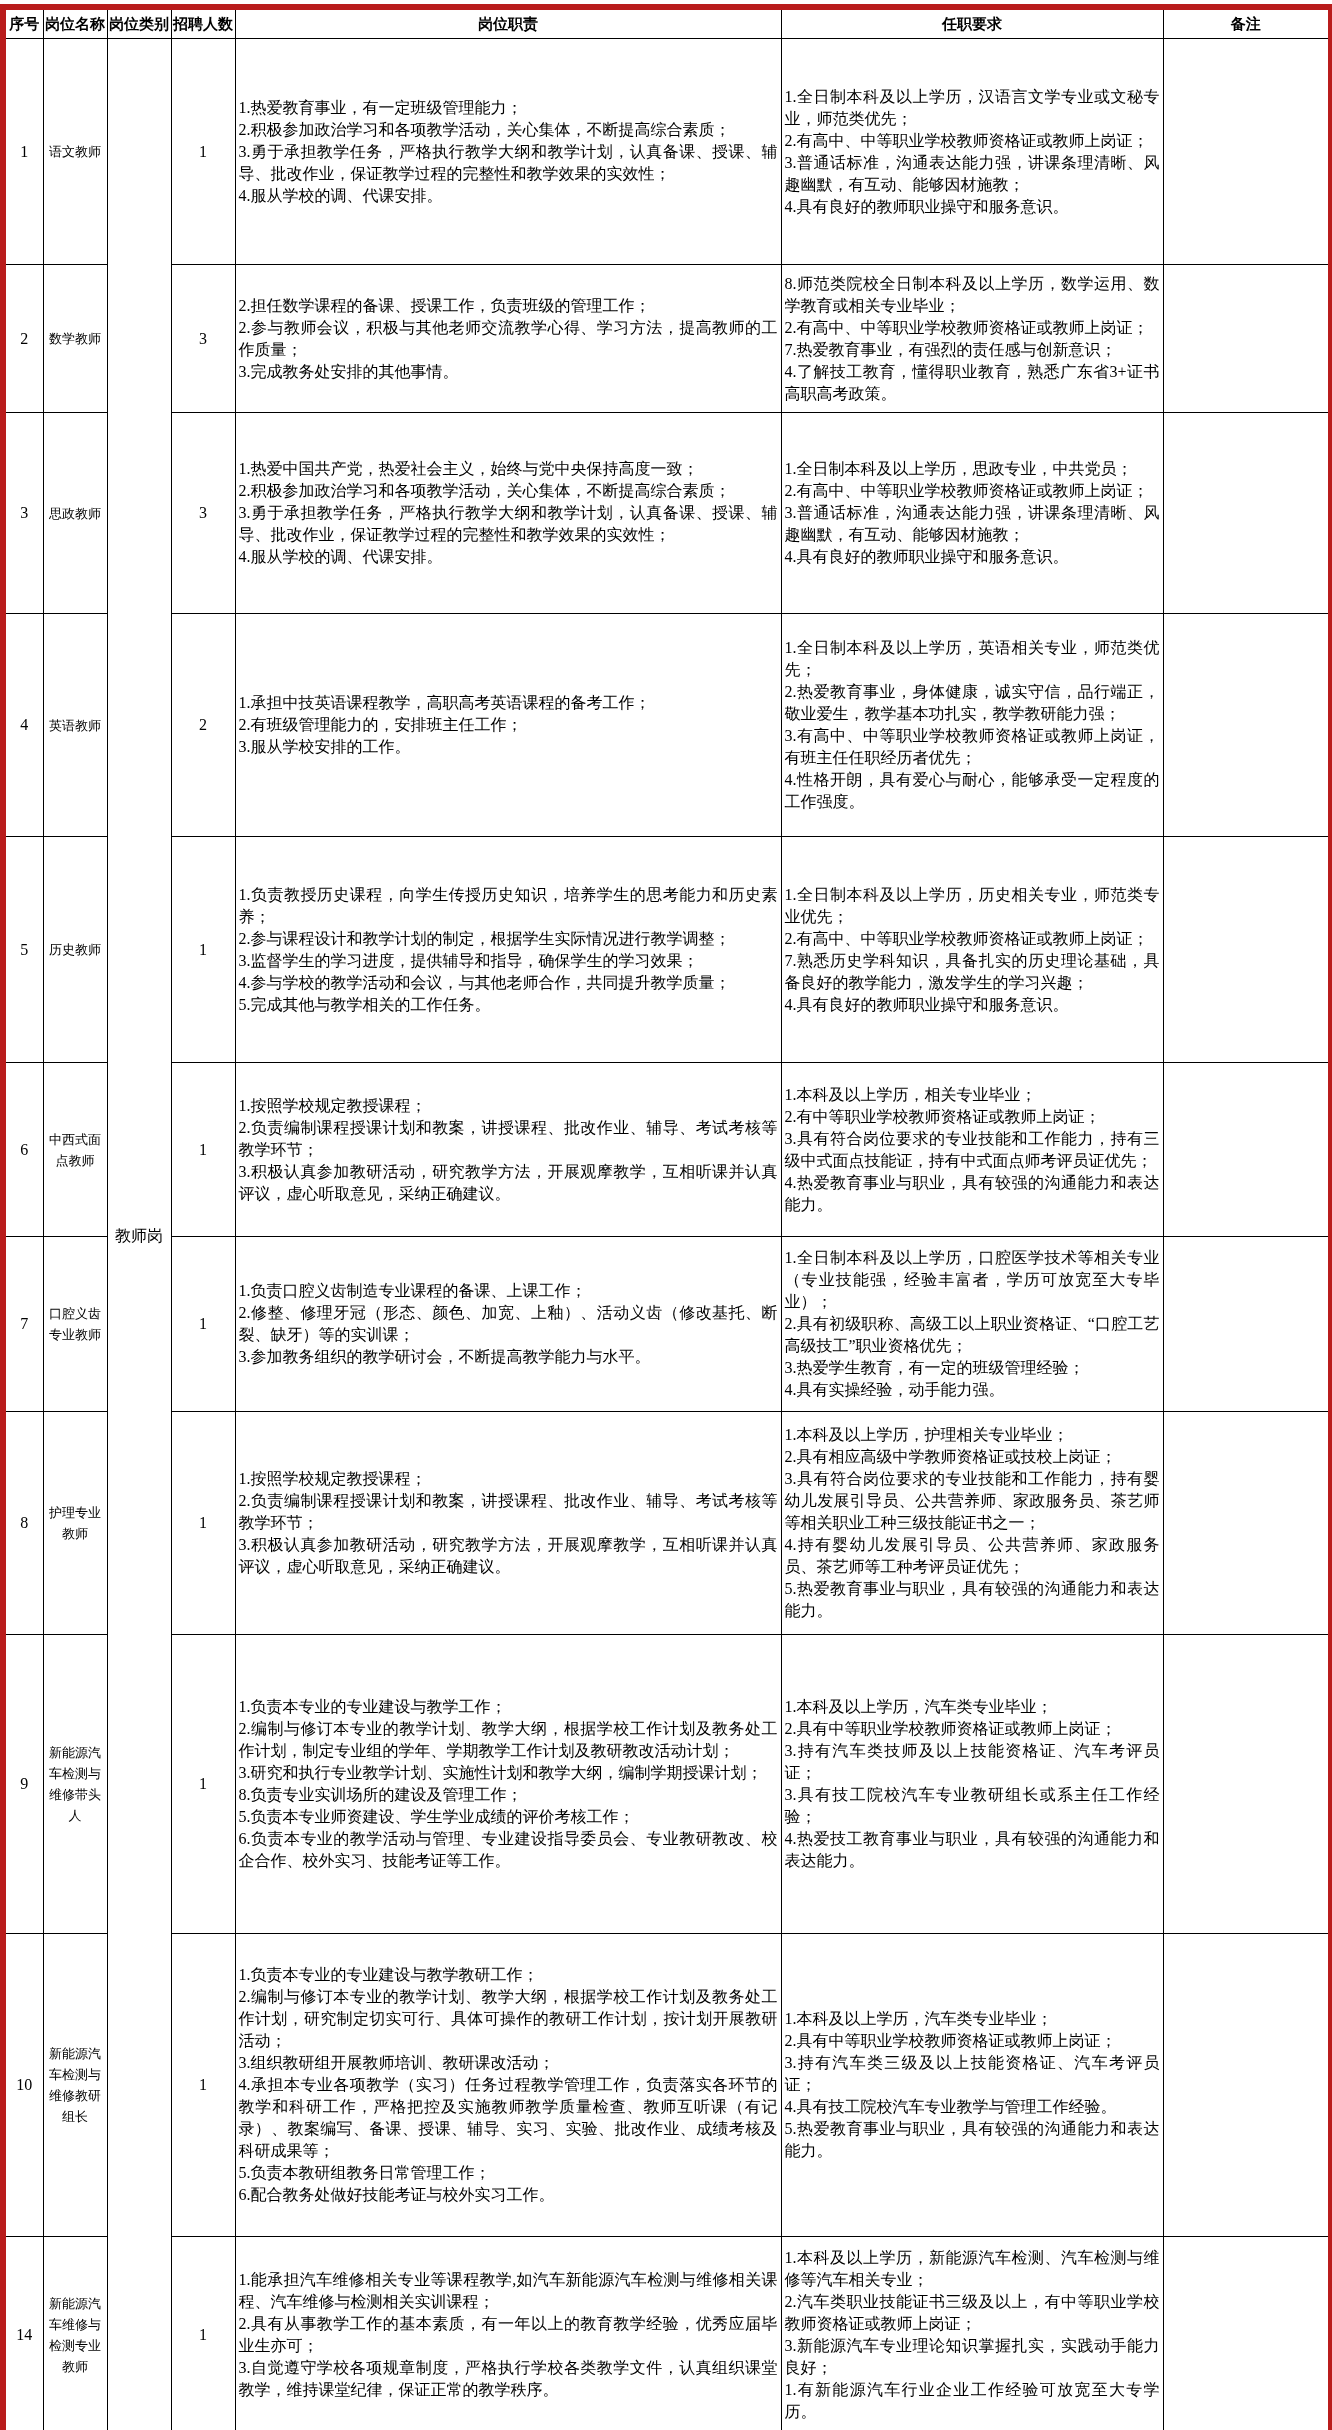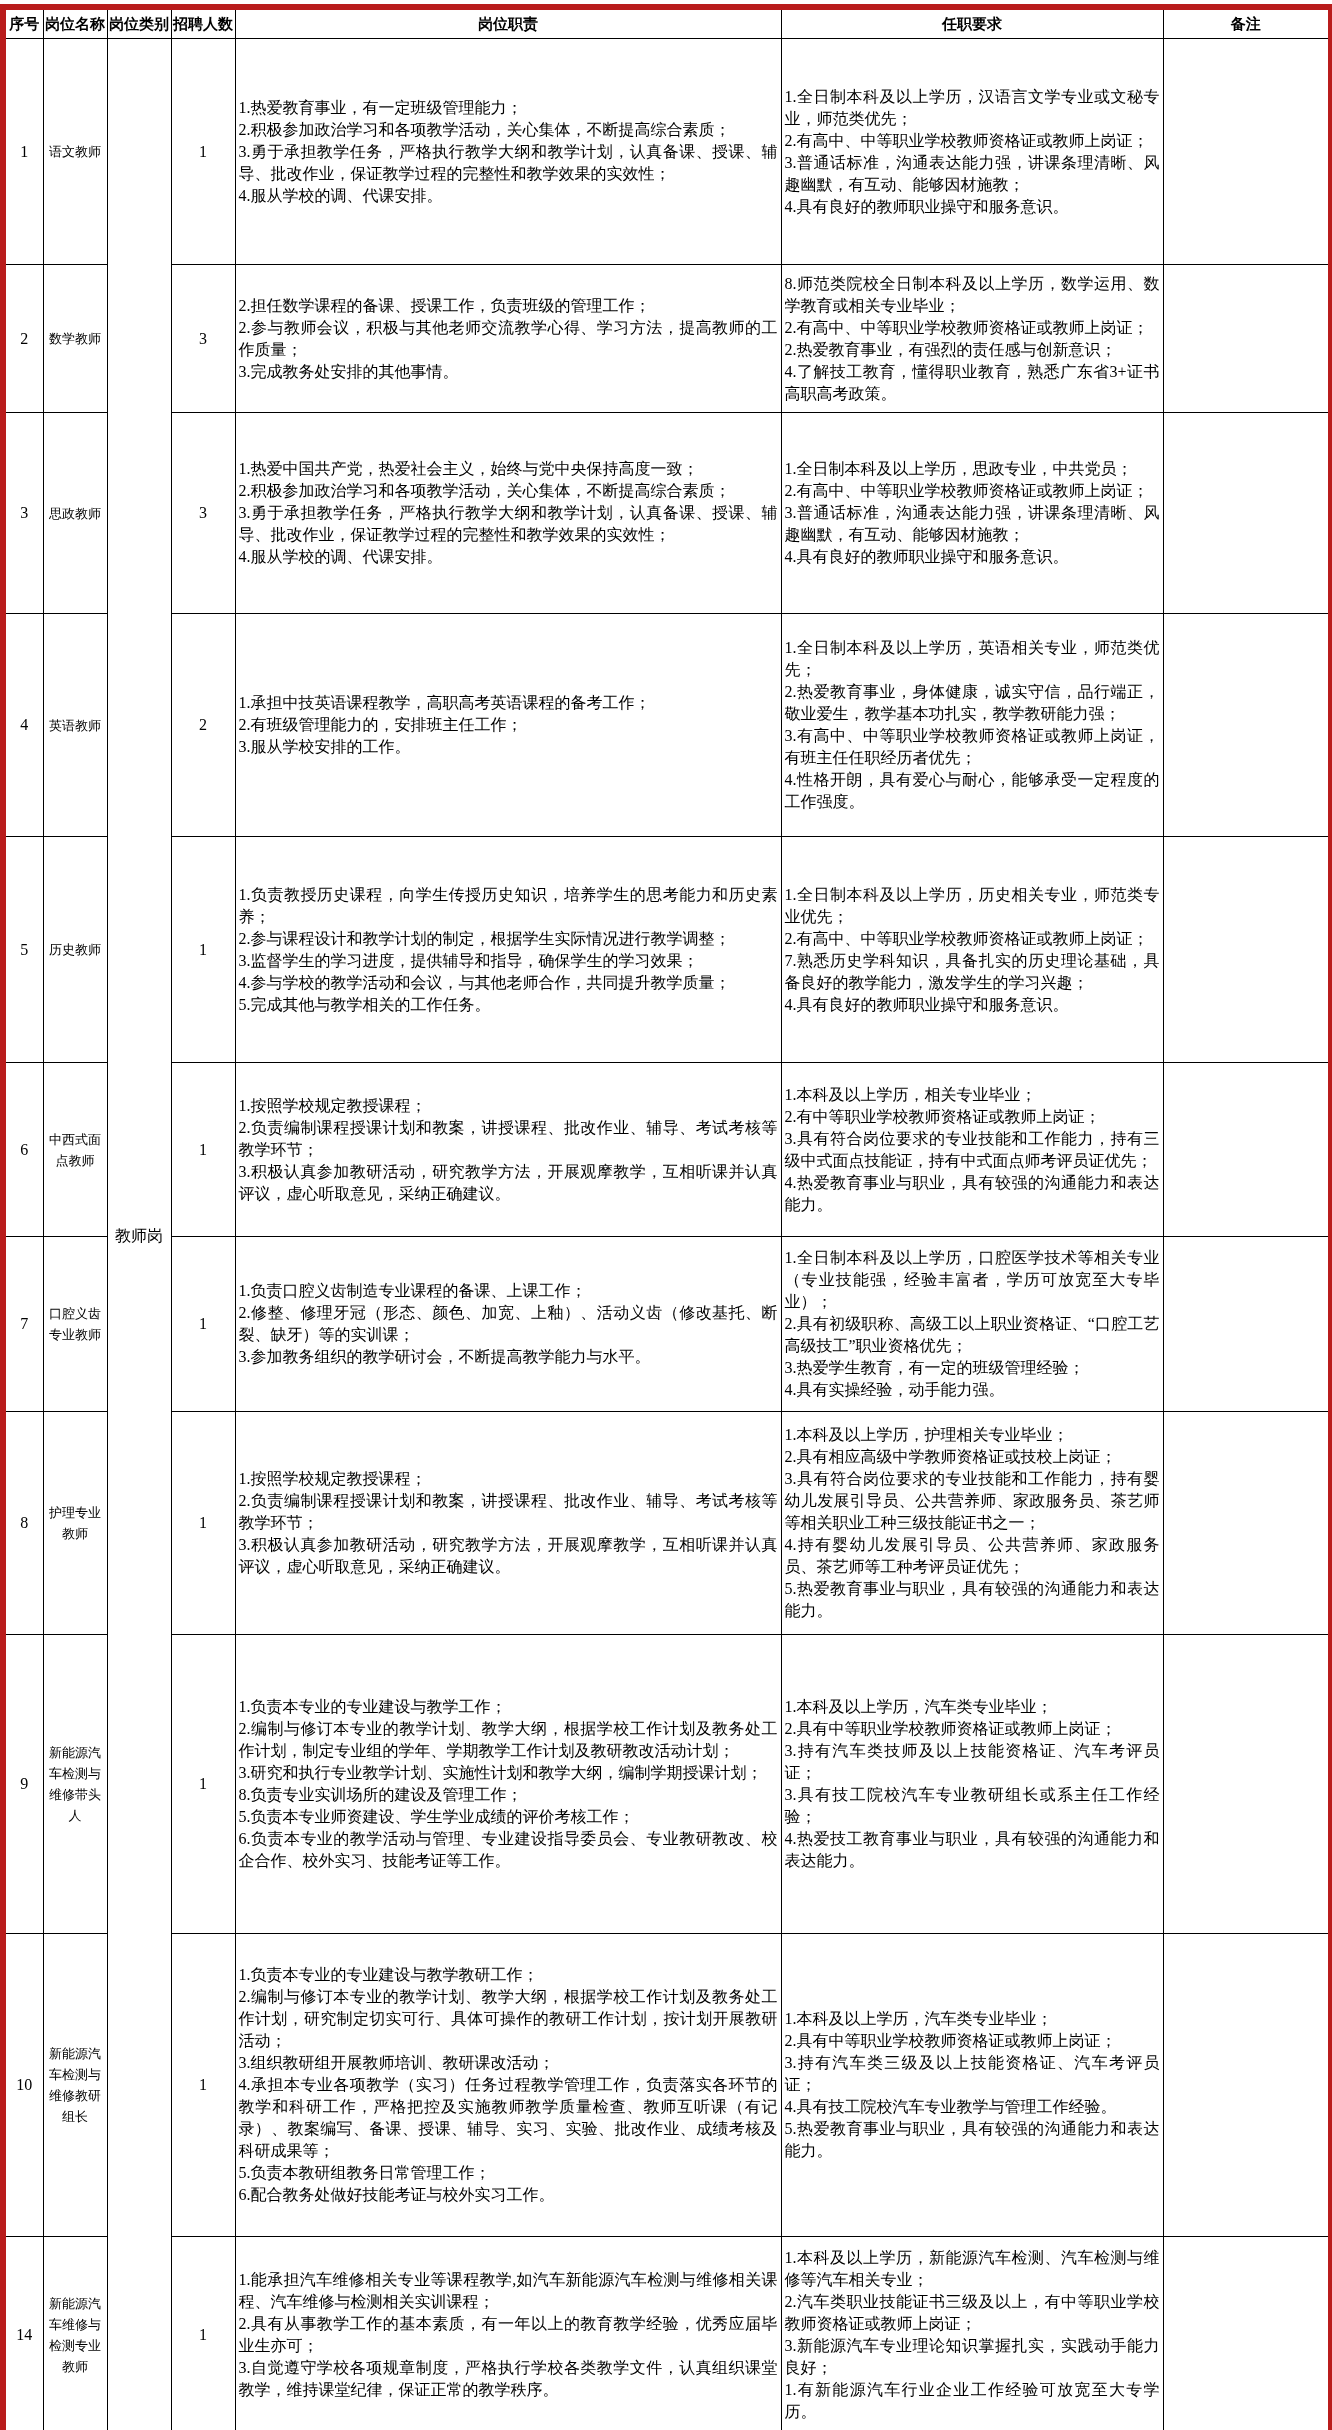--- a/index.html
+++ b/index.html
@@ -66,21 +66,21 @@
           <td class="cell-name">数学教师</td>
           <td class="center">3</td>
           <td class="cell-duties">
             <p>2.担任数学课程的备课、授课工作，负责班级的管理工作；</p>
             <p>2.参与教师会议，积极与其他老师交流教学心得、学习方法，提高教师的工作质量；</p>
             <p>3.完成教务处安排的其他事情。</p>
           </td>
           <td class="cell-req">
             <p>8.师范类院校全日制本科及以上学历，数学运用、数学教育或相关专业毕业；</p>
             <p>2.有高中、中等职业学校教师资格证或教师上岗证；</p>
-            <p>2.热爱教育事业，有强烈的责任感与创新意识；</p>
+            <p>7.热爱教育事业，有强烈的责任感与创新意识；</p>
             <p>4.了解技工教育，懂得职业教育，熟悉广东省3+证书高职高考政策。</p>
           </td>
           <td class="center"></td>
         </tr>
         <tr style="height: 201px;">
           <td class="center">3</td>
           <td class="cell-name">思政教师</td>
           <td class="center">3</td>
           <td class="cell-duties">
             <p>1.热爱中国共产党，热爱社会主义，始终与党中央保持高度一致；</p>

